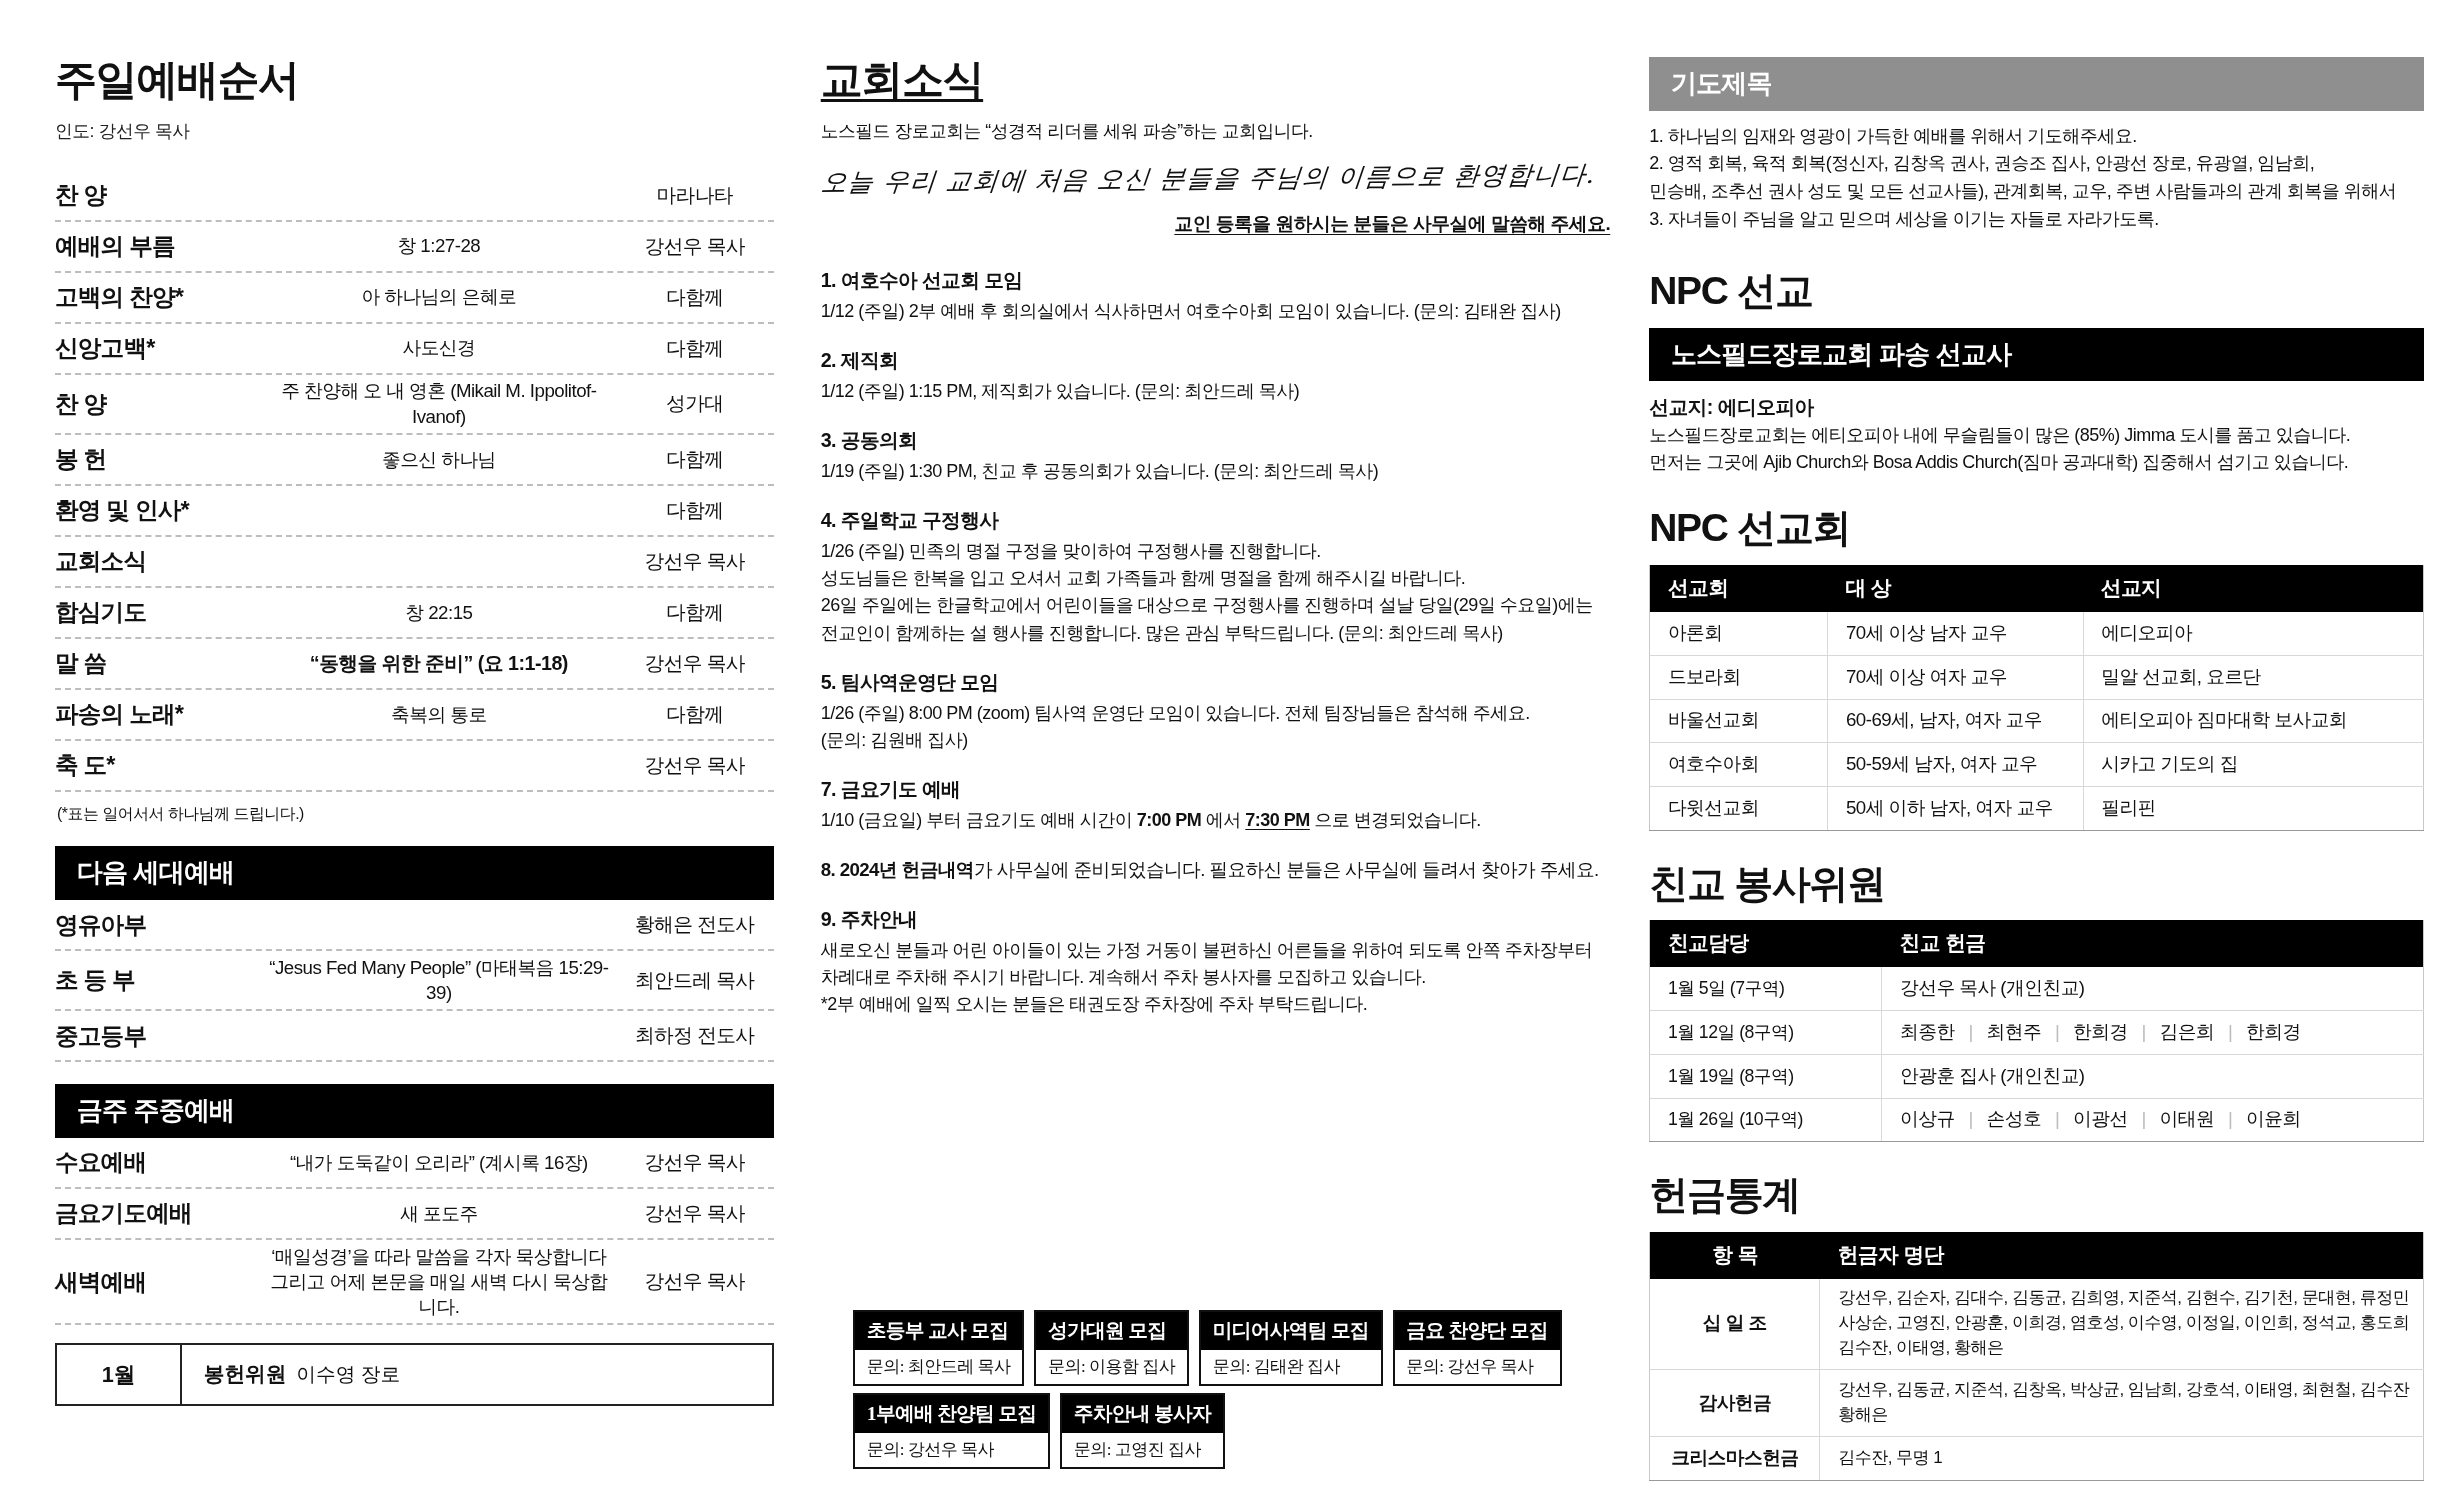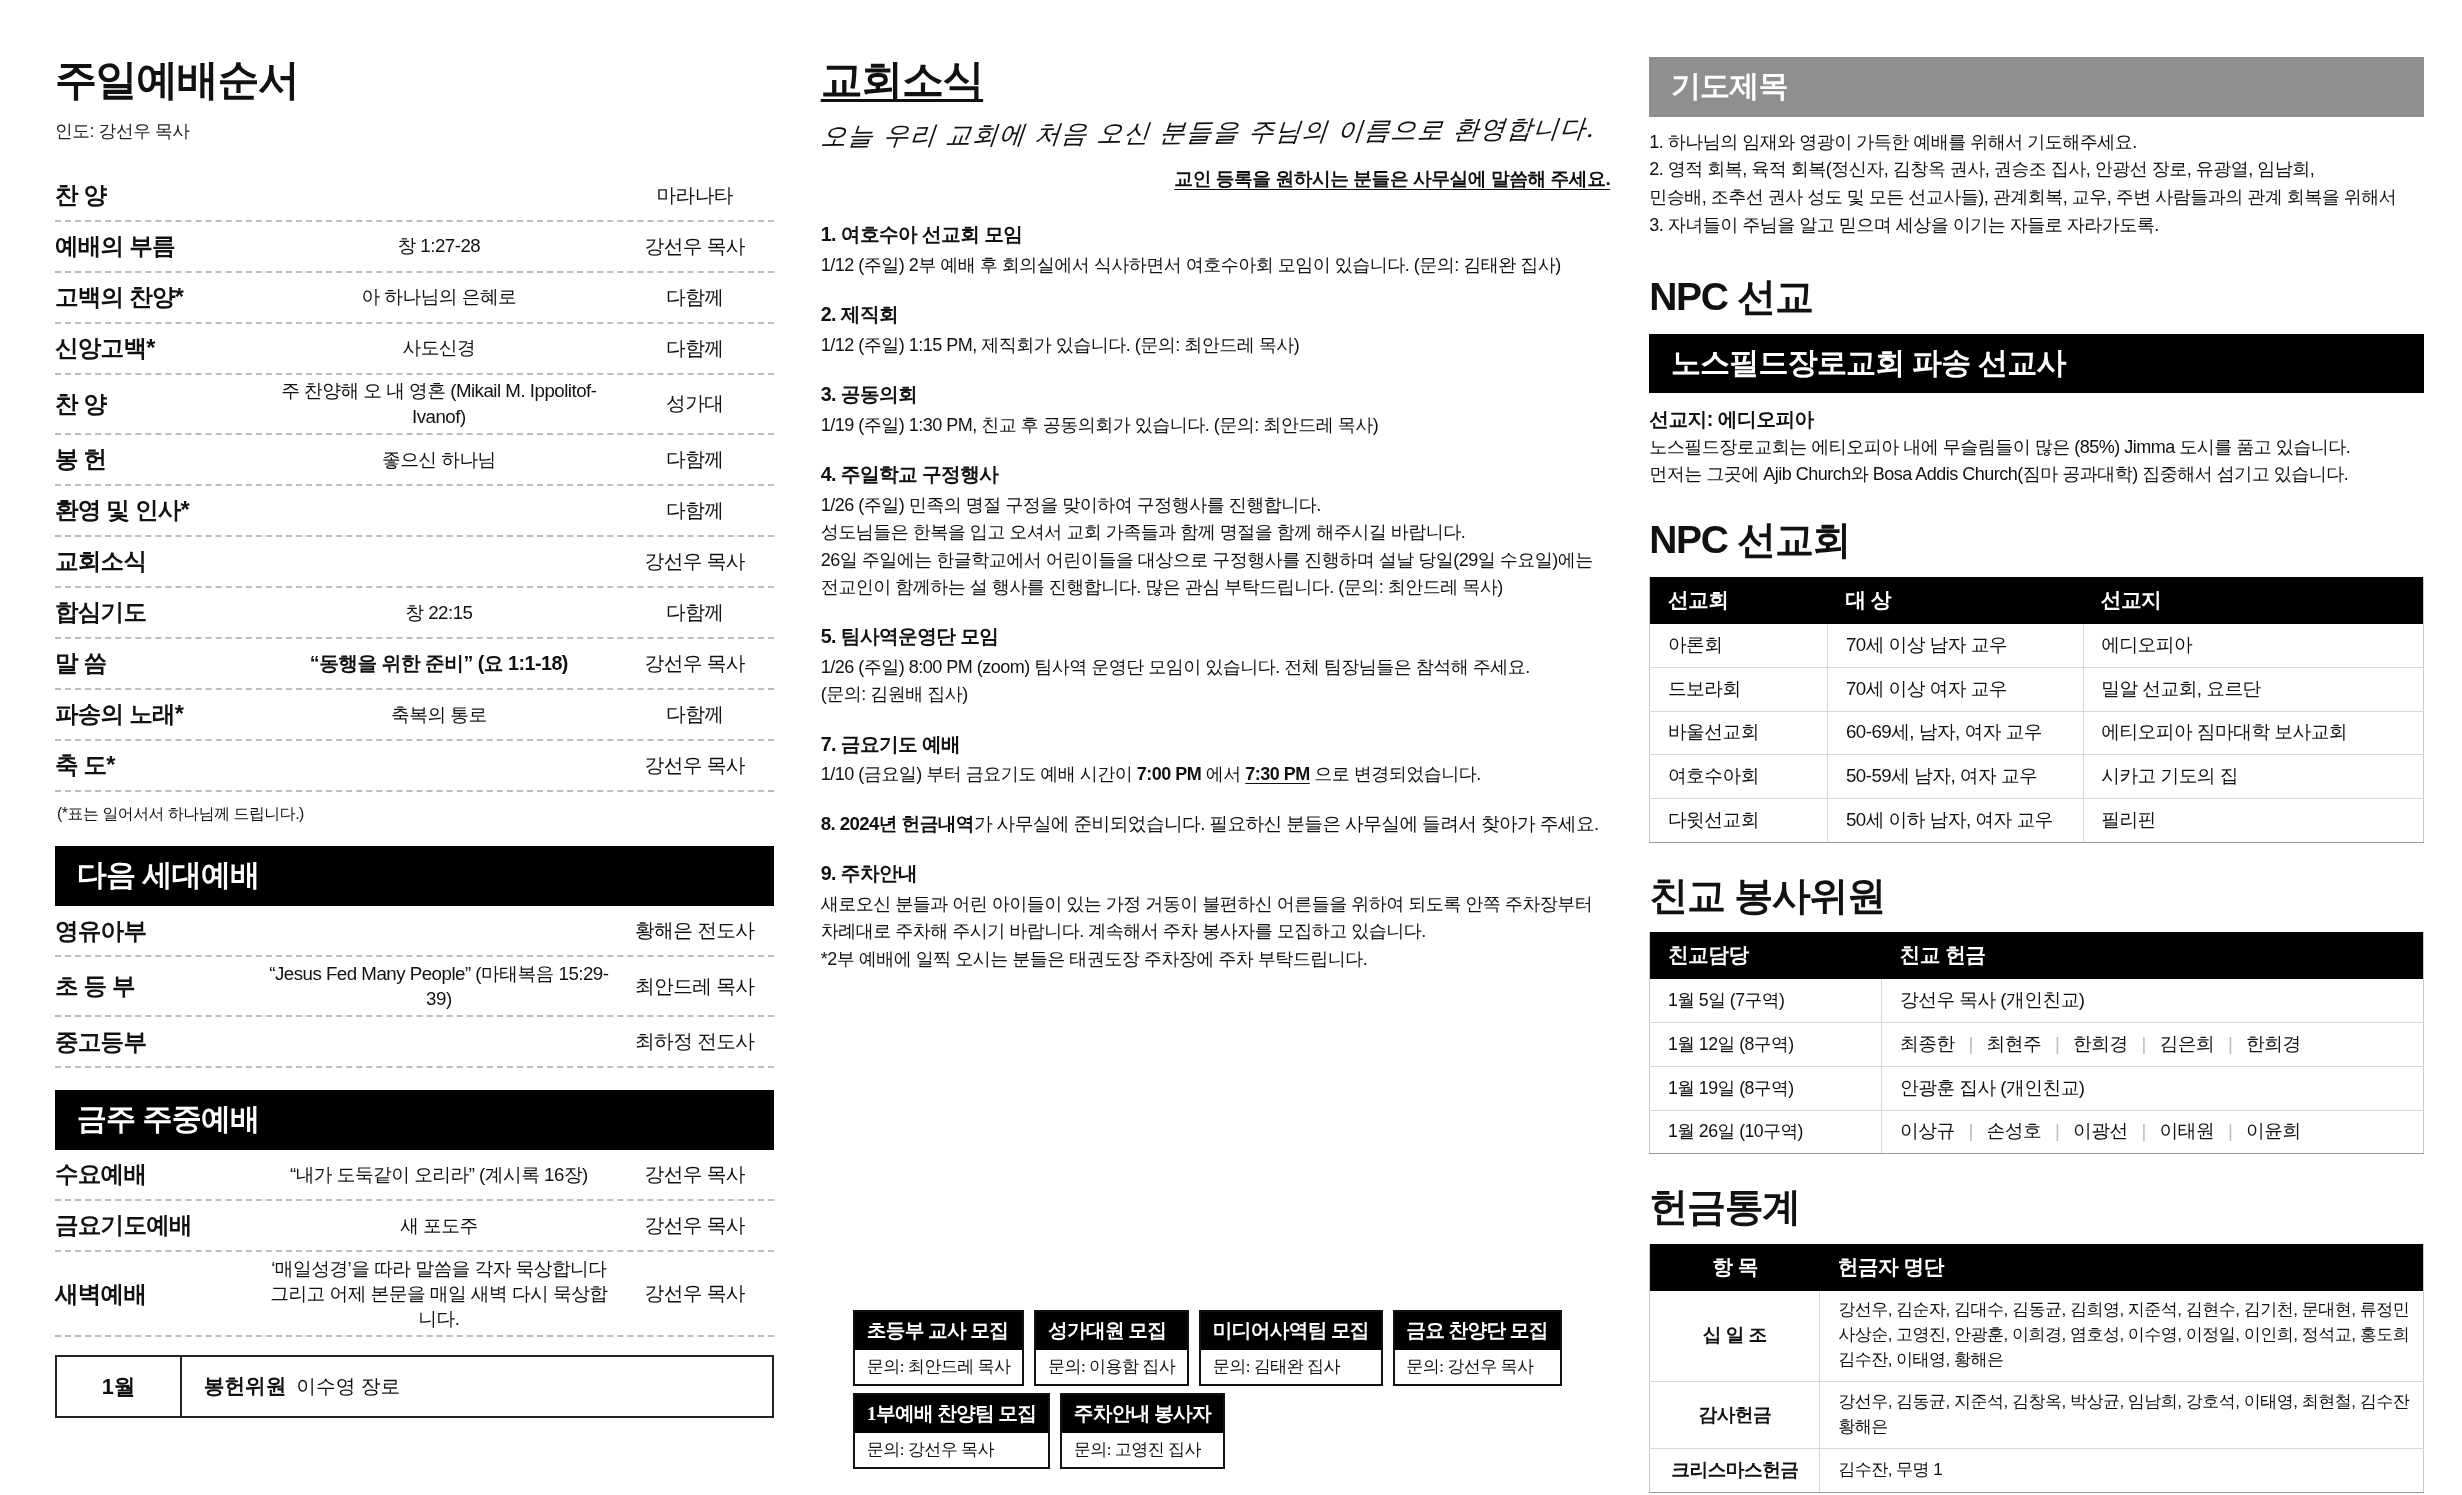--- a/index.html
+++ b/index.html
@@ -45,21 +45,21 @@
     font-weight: 400;
     color: #222;
     margin: 0 0 27.6px 0;
     letter-spacing: -0.4px;
   }
 
   
   .banner {
     background: #000;
     color: #fff;
-    font-size: 30px;
+    font-size: 26px;
     font-weight: 700;
     letter-spacing: -0.8px;
     padding: 8.9px 0 9.9px 21.7px;
     box-sizing: border-box;
   }
   .banner.gray { background: #8f8f8f; }
 
   
   .ow-row {
     display: flex;
@@ -370,20 +370,21 @@
       <div class="mb-body">
         <span class="mb-label">봉헌위원</span>
         <span>이수영 장로</span>
       </div>
     </div>
   </div>
 
   <div class="col col-mid">
 
     <h1 class="h-title underline">교회소식</h1>
+    <p class="intro-line">노스필드 장로교회는 “성경적 리더를 세워 파송”하는 교회입니다.</p>
     <p class="handwrite">오늘 우리 교회에 처음 오신 분들을 주님의 이름으로 환영합니다.</p>
     <p class="reg-line">교인 등록을 원하시는 분들은 사무실에 말씀해 주세요.</p>
 
     <div id="news-items">
         <div class="news-item">
           <div class="news-head">1. 여호수아 선교회 모임</div>
           <div class="news-body">1/12 (주일) 2부 예배 후 회의실에서 식사하면서 여호수아회 모임이 있습니다. (문의: 김태완 집사)</div>
         </div>
         <div class="news-item">
           <div class="news-head">2. 제직회</div>

